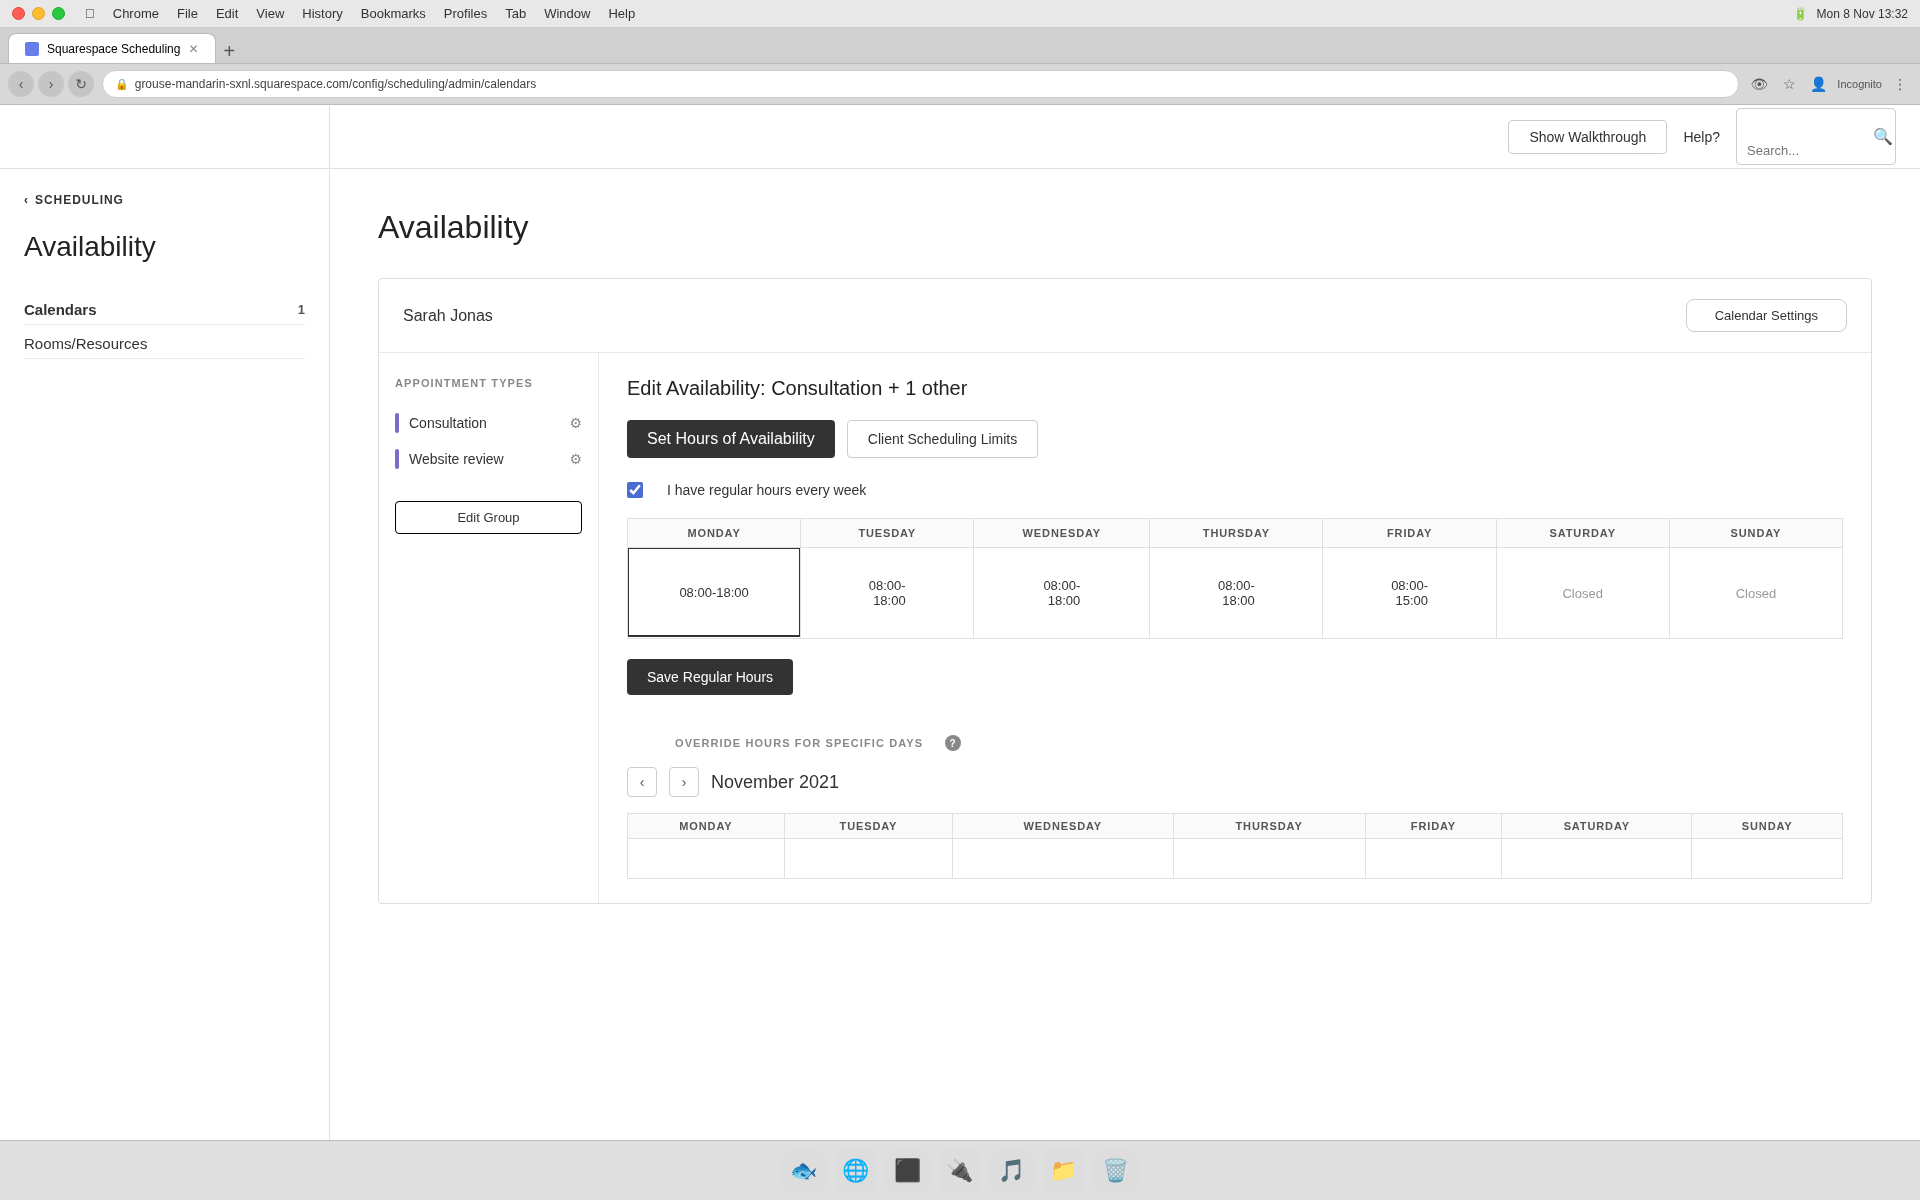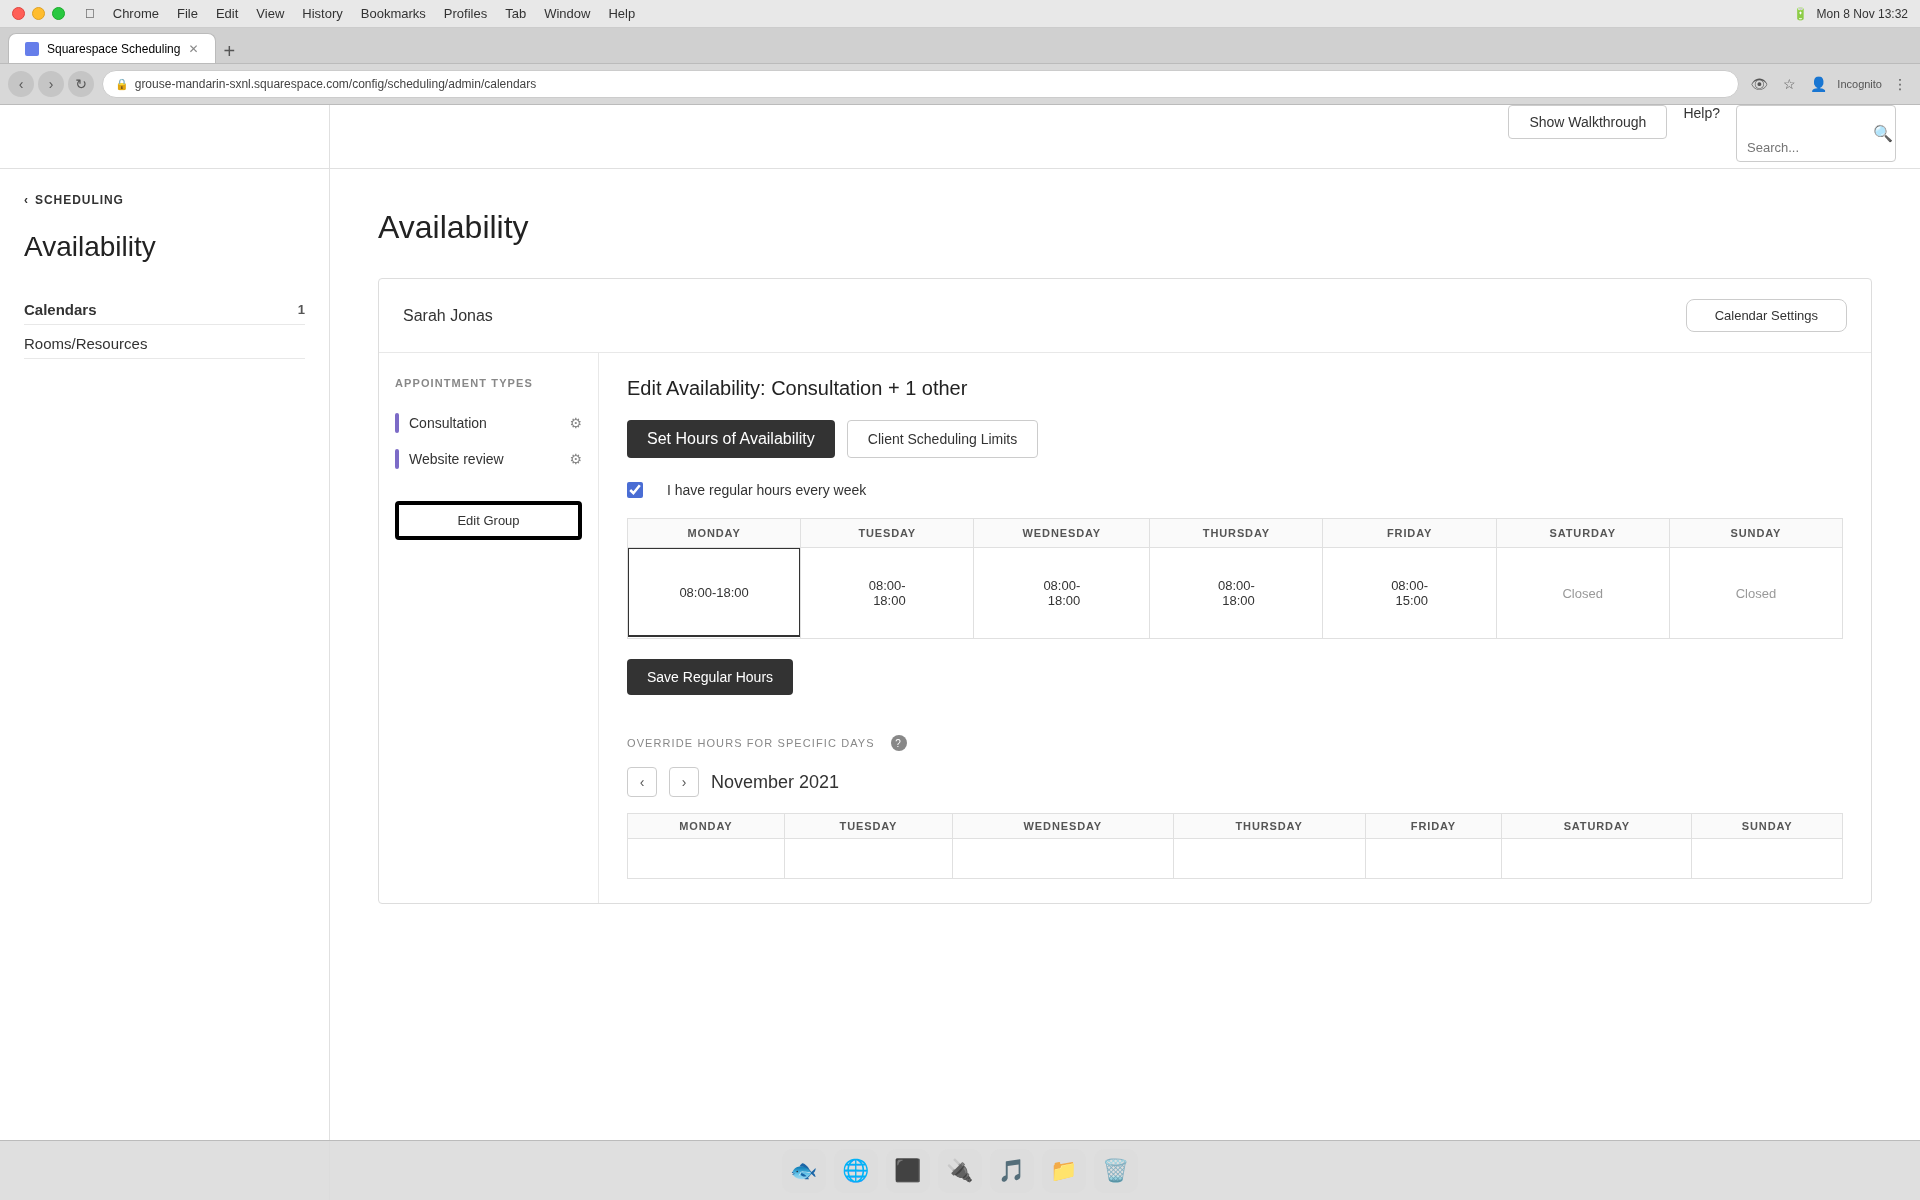--- a/index.html
+++ b/index.html
@@ -113,21 +113,21 @@
     }
     .sidebar-nav-item.active { font-weight: 600; }
     .sidebar-badge { font-size: 13px; color: #555; }
 
     
     .top-bar {
       background: white;
       border-bottom: 1px solid #e0e0e0;
       height: 64px;
       display: flex;
-      align-items: flex-start;
+      align-items: center;
       justify-content: flex-end;
       padding: 0 24px;
       gap: 16px;
     }
     .top-bar-btn {
       padding: 8px 20px;
       border: 1px solid #ccc;
       background: white;
       border-radius: 4px;
       font-size: 14px;
@@ -213,21 +213,21 @@
       padding: 8px 0;
       cursor: pointer;
     }
     .appt-item-left { display: flex; align-items: center; gap: 10px; }
     .appt-color-bar { width: 4px; height: 20px; background: #7c6bc7; border-radius: 2px; }
     .appt-name { font-size: 14px; color: #333; }
     .appt-gear { color: #888; font-size: 14px; cursor: pointer; }
     .edit-group-btn {
       margin-top: 24px;
       padding: 8px 16px;
-      border: 4px solid #000000;
+      border: 1px solid #000000;
       background: white;
       border-radius: 4px;
       font-size: 13px;
       cursor: pointer;
       color: #333;
       width: 100%;
       text-align: center;
     }
 
     
@@ -318,28 +318,29 @@
       border-radius: 4px;
       font-size: 14px;
       cursor: pointer;
       margin-bottom: 32px;
     }
 
     
     .override-section { margin-top: 8px; }
     .override-title {
       font-size: 11px;
-      font-weight: 400;
+      font-weight: 700;
       letter-spacing: 0.1em;
       text-transform: uppercase;
       color: #888;
       display: flex;
       align-items: center;
-      gap: 16px;
+      gap: 22px;
       margin-bottom: 16px;
+      margin-left: 48px;
     }
     .override-title .help-icon {
       width: 16px; height: 16px; border-radius: 50%; background: #888;
       color: white; font-size: 10px; display: inline-flex; align-items: center; justify-content: center;
     }
     .calendar-nav {
       display: flex;
       align-items: center;
       gap: 12px;
       margin-bottom: 16px;

